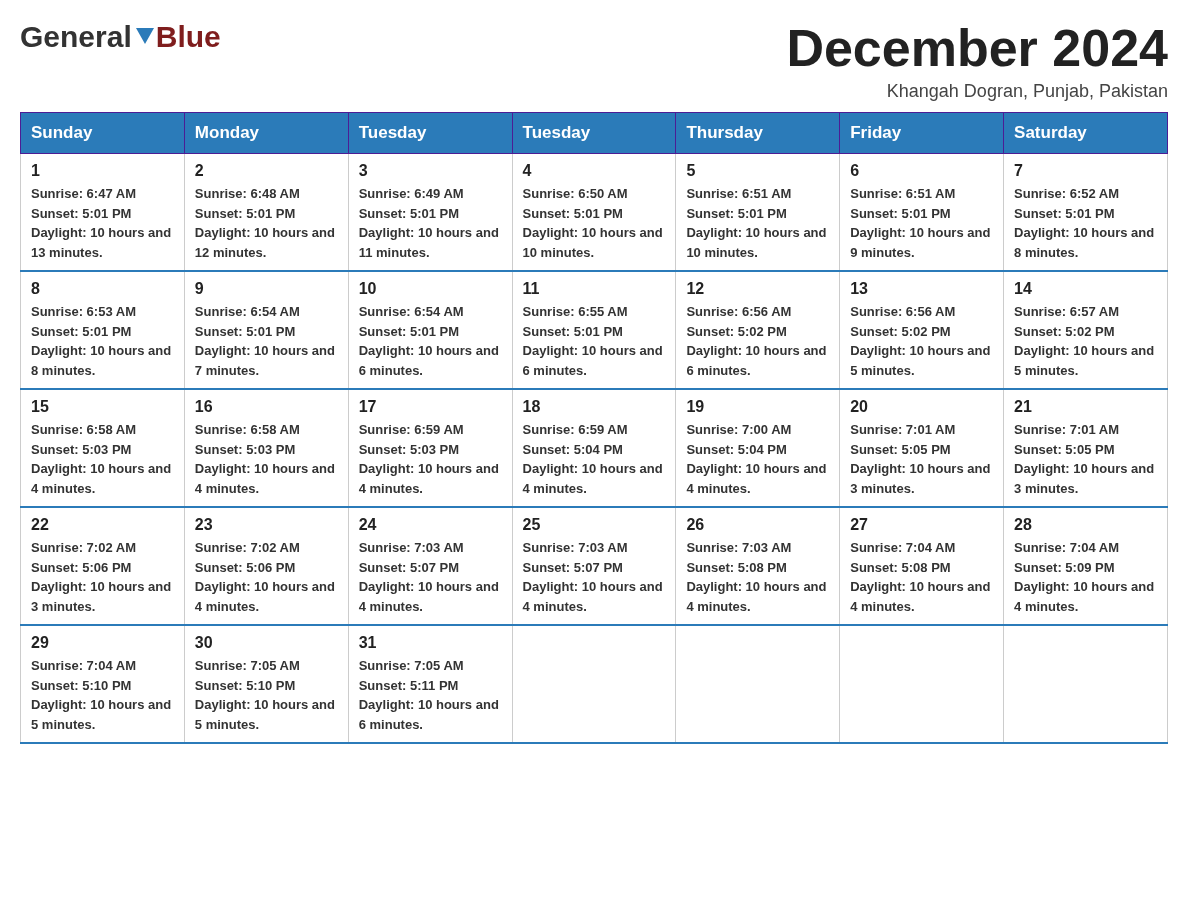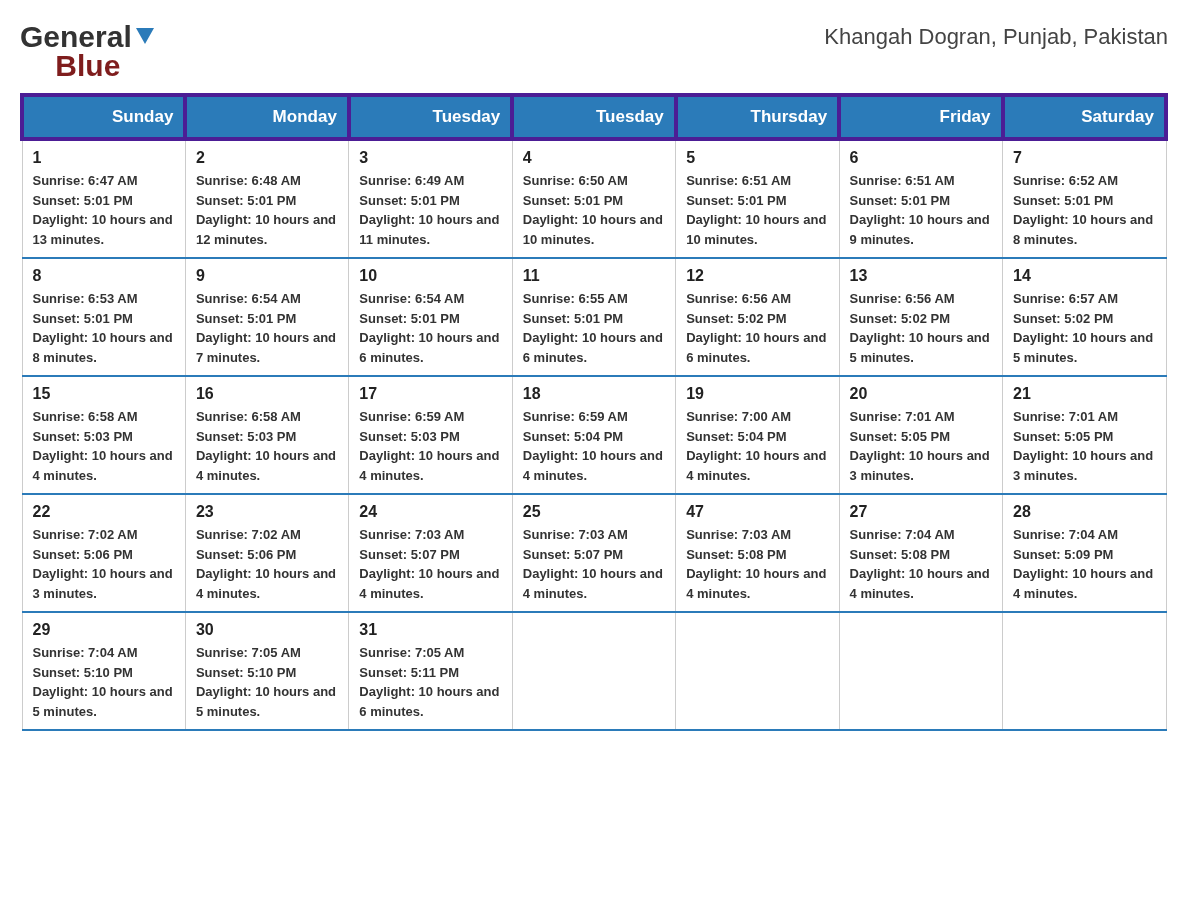--- a/index.html
+++ b/index.html
@@ -11,50 +11,50 @@
       min-height: 918px;
     }
     .header {
       display: flex;
       justify-content: space-between;
       align-items: flex-start;
       margin-bottom: 10px;
     }
     .logo {
       display: flex;
-      flex-direction: column;
-      align-items: center;
+      flex-direction: row;
+      align-items: flex-end;
     }
     .title-block {
       text-align: right;
     }
     .month-title {
       font-size: 52px;
       font-weight: bold;
       color: #222;
       line-height: 1.1;
     }
     .location-title {
-      font-size: 22px;
+      font-size: 18px;
       color: #444;
       margin-top: 4px;
     }
     .calendar {
       width: 100%;
       border-collapse: collapse;
       margin-top: 10px;
     }
     .calendar thead tr th {
       background-color: #2b7bb9;
       color: #fff;
       font-size: 17px;
       font-weight: bold;
       padding: 10px 10px;
-      text-align: right;
-      border: 4px solid #4c1d95;
+      text-align: left;
+      border: 1px solid #4c1d95;
     }
     .calendar tbody tr td {
       vertical-align: top;
       border: 1px solid #ccc;
       padding: 8px 10px;
       width: 14.28%;
       min-height: 100px;
     }
     .calendar tbody tr {
       border-bottom: 2px solid #2b7bb9;
@@ -105,20 +105,21 @@
       <span class="logo-general">General</span>
       <span class="logo-arrow">
         <svg width="22" height="22" viewBox="0 0 22 22">
           <polygon points="2,4 20,4 11,20" fill="#2b7bb9"></polygon>
         </svg>
       </span>
     </div>
     <div class="logo-row2">Blue</div>
   </div>
   <div class="title-block">
+    <div class="month-title">December 2024</div>
     <div class="location-title">Khangah Dogran, Punjab, Pakistan</div>
   </div>
 </div>
 
 <table class="calendar">
   <thead>
     <tr>
       <th>Sunday</th>
       <th>Monday</th>
       <th>Tuesday</th>
@@ -330,21 +331,21 @@
       </td>
         <td>
         <div class="day-number">25</div>
         <div class="day-info">
           Sunrise: 7:03 AM<br>
           Sunset: 5:07 PM<br>
           Daylight: 10 hours and 4 minutes.
         </div>
       </td>
         <td>
-        <div class="day-number">47</div>
+        <div class="day-number">26</div>
         <div class="day-info">
           Sunrise: 7:03 AM<br>
           Sunset: 5:08 PM<br>
           Daylight: 10 hours and 4 minutes.
         </div>
       </td>
         <td>
         <div class="day-number">27</div>
         <div class="day-info">
           Sunrise: 7:04 AM<br>

